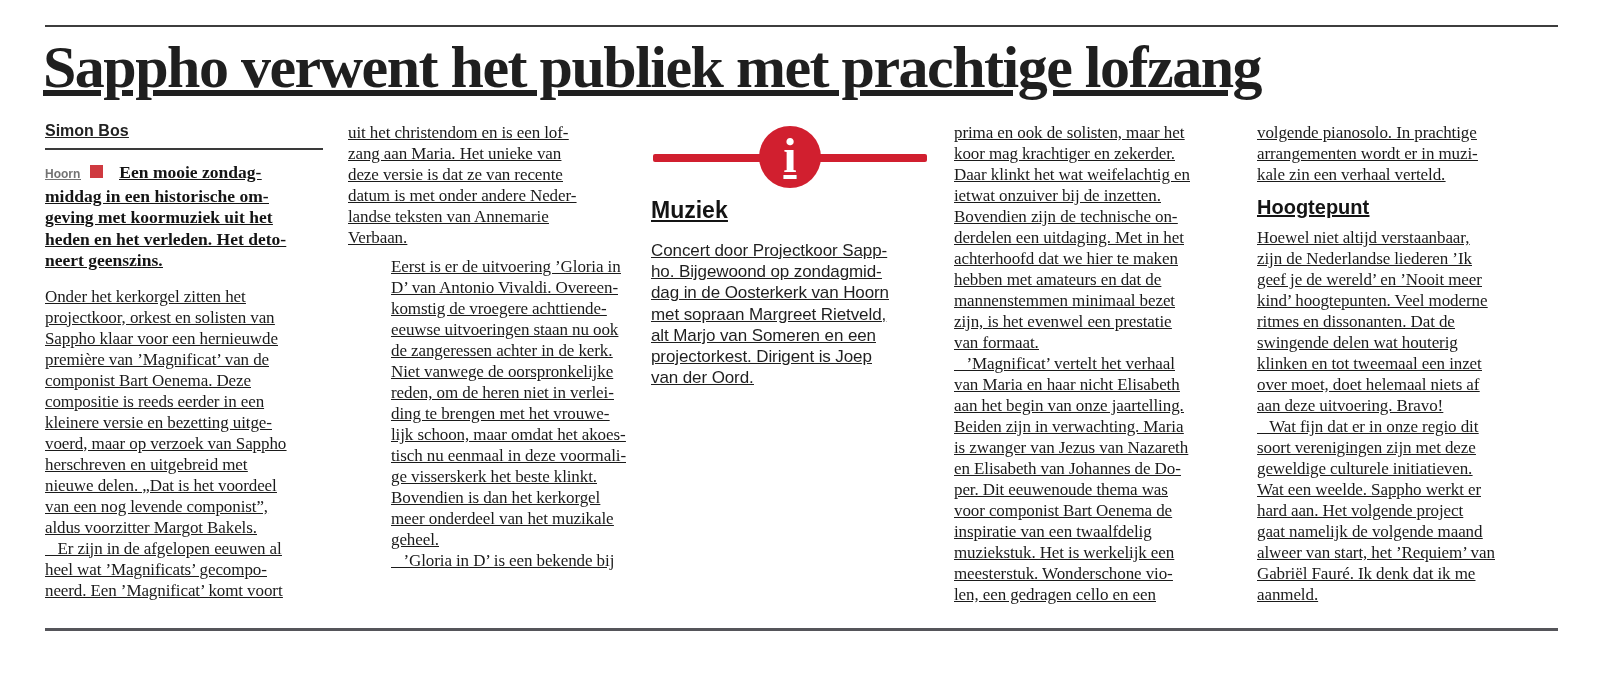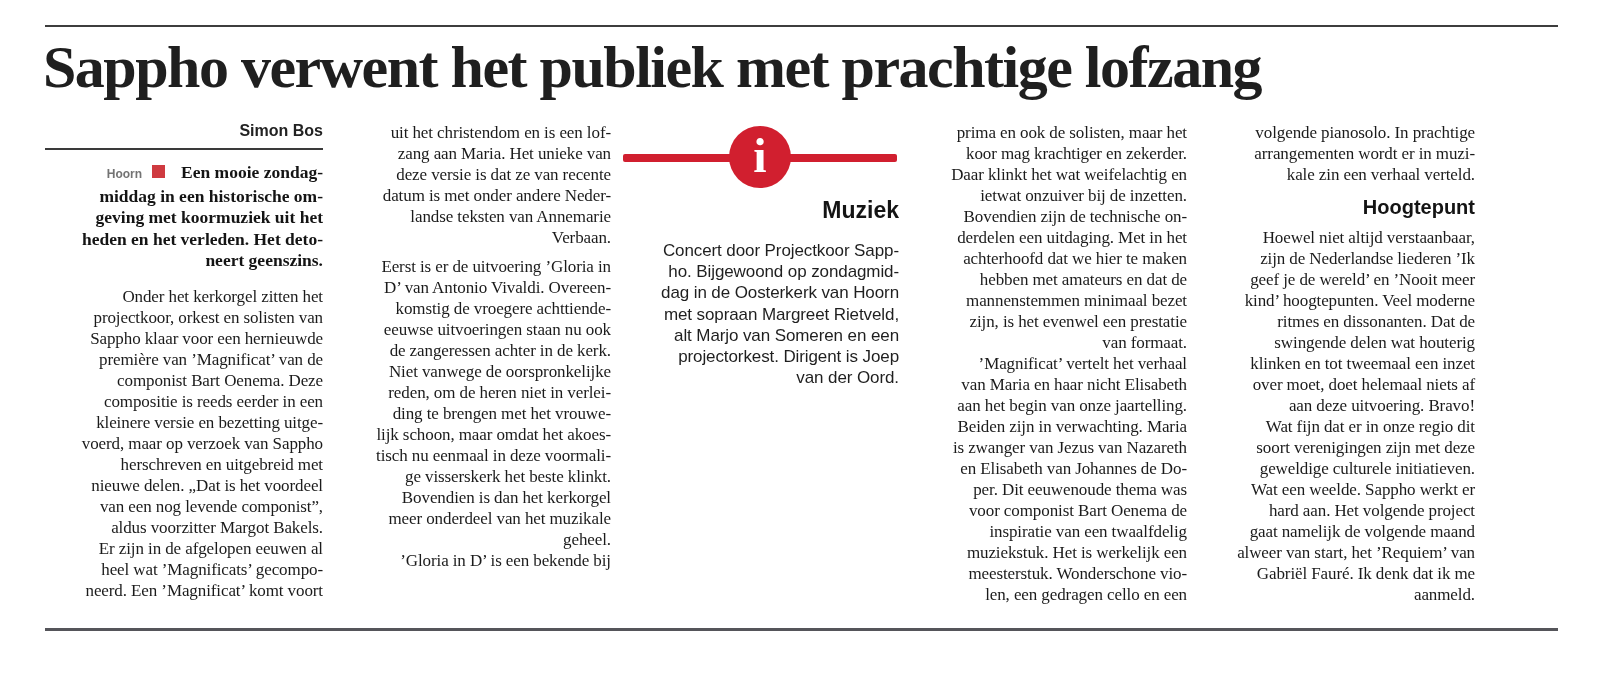--- a/index.html
+++ b/index.html
@@ -1,15 +1,15 @@
 <!DOCTYPE html>
 <html><head>
 <meta charset="utf-8">
 <style>
-  * { margin: 0; padding: 0; box-sizing: border-box; }
+  * { margin: 0; padding: 0; box-sizing: border-box; text-decoration: underline; }
   html, body { background: #ffffff; }
   body {
     width: 1600px; height: 683px;
     position: relative; overflow: hidden;
     font-family: "Liberation Serif", serif;
     color: #1b1b1b;
   }
   .top-rule {
     position: absolute; left: 45px; right: 42px; top: 25px;
     height: 2px; background: #3d3d3d;
@@ -19,21 +19,21 @@
     height: 3px; background: #55555a;
   }
   .headline {
     position: absolute; left: 43px; top: 33px;
     font-family: "Liberation Serif", serif;
     font-weight: bold; font-size: 60px; letter-spacing: -1.5px;
     color: #1f1f1f; white-space: nowrap;
   }
   .columns {
     position: absolute; left: 45px; top: 122px;
-    display: flex; gap: 10px; text-align: right;
+    display: flex; gap: 25px;
   }
   .col { width: 278px; }
   .lines { white-space: pre; display: block; }
   span.lines { display: inline; }
   .body-text {
     font-family: "Liberation Serif", serif;
     font-size: 17px; line-height: 21px; letter-spacing: -0.1px;
     color: #1b1b1b;
   }
   .byline {
@@ -54,21 +54,21 @@
   .red-square {
     display: inline-block; width: 13px; height: 13px;
     background: #cf3a40; margin: 0 16px 0 10px;
   }
   .sect-heading {
     font-family: "Liberation Sans", sans-serif;
     font-weight: bold; font-size: 20px; color: #141414;
   }
   .col1-body { margin-top: 14px; }
   .col2-heading { margin-top: 12px; }
-  .col2-body { margin-top: 8px; }
+  .col2-body { margin-top: 8px; margin-left: 43px; }
   .info-icon-wrap { position: relative; height: 64px; margin-top: 4px; }
   .info-bar {
     position: absolute; left: 2px; right: 2px; top: 28px;
     height: 8px; background: #d11f2f; border-radius: 2px;
   }
   .info-circle {
     position: absolute; left: 50%; top: 0; transform: translateX(-50%);
     width: 62px; height: 62px; border-radius: 50%;
     background: #d11f2f;
     display: flex; align-items: center; justify-content: center;

